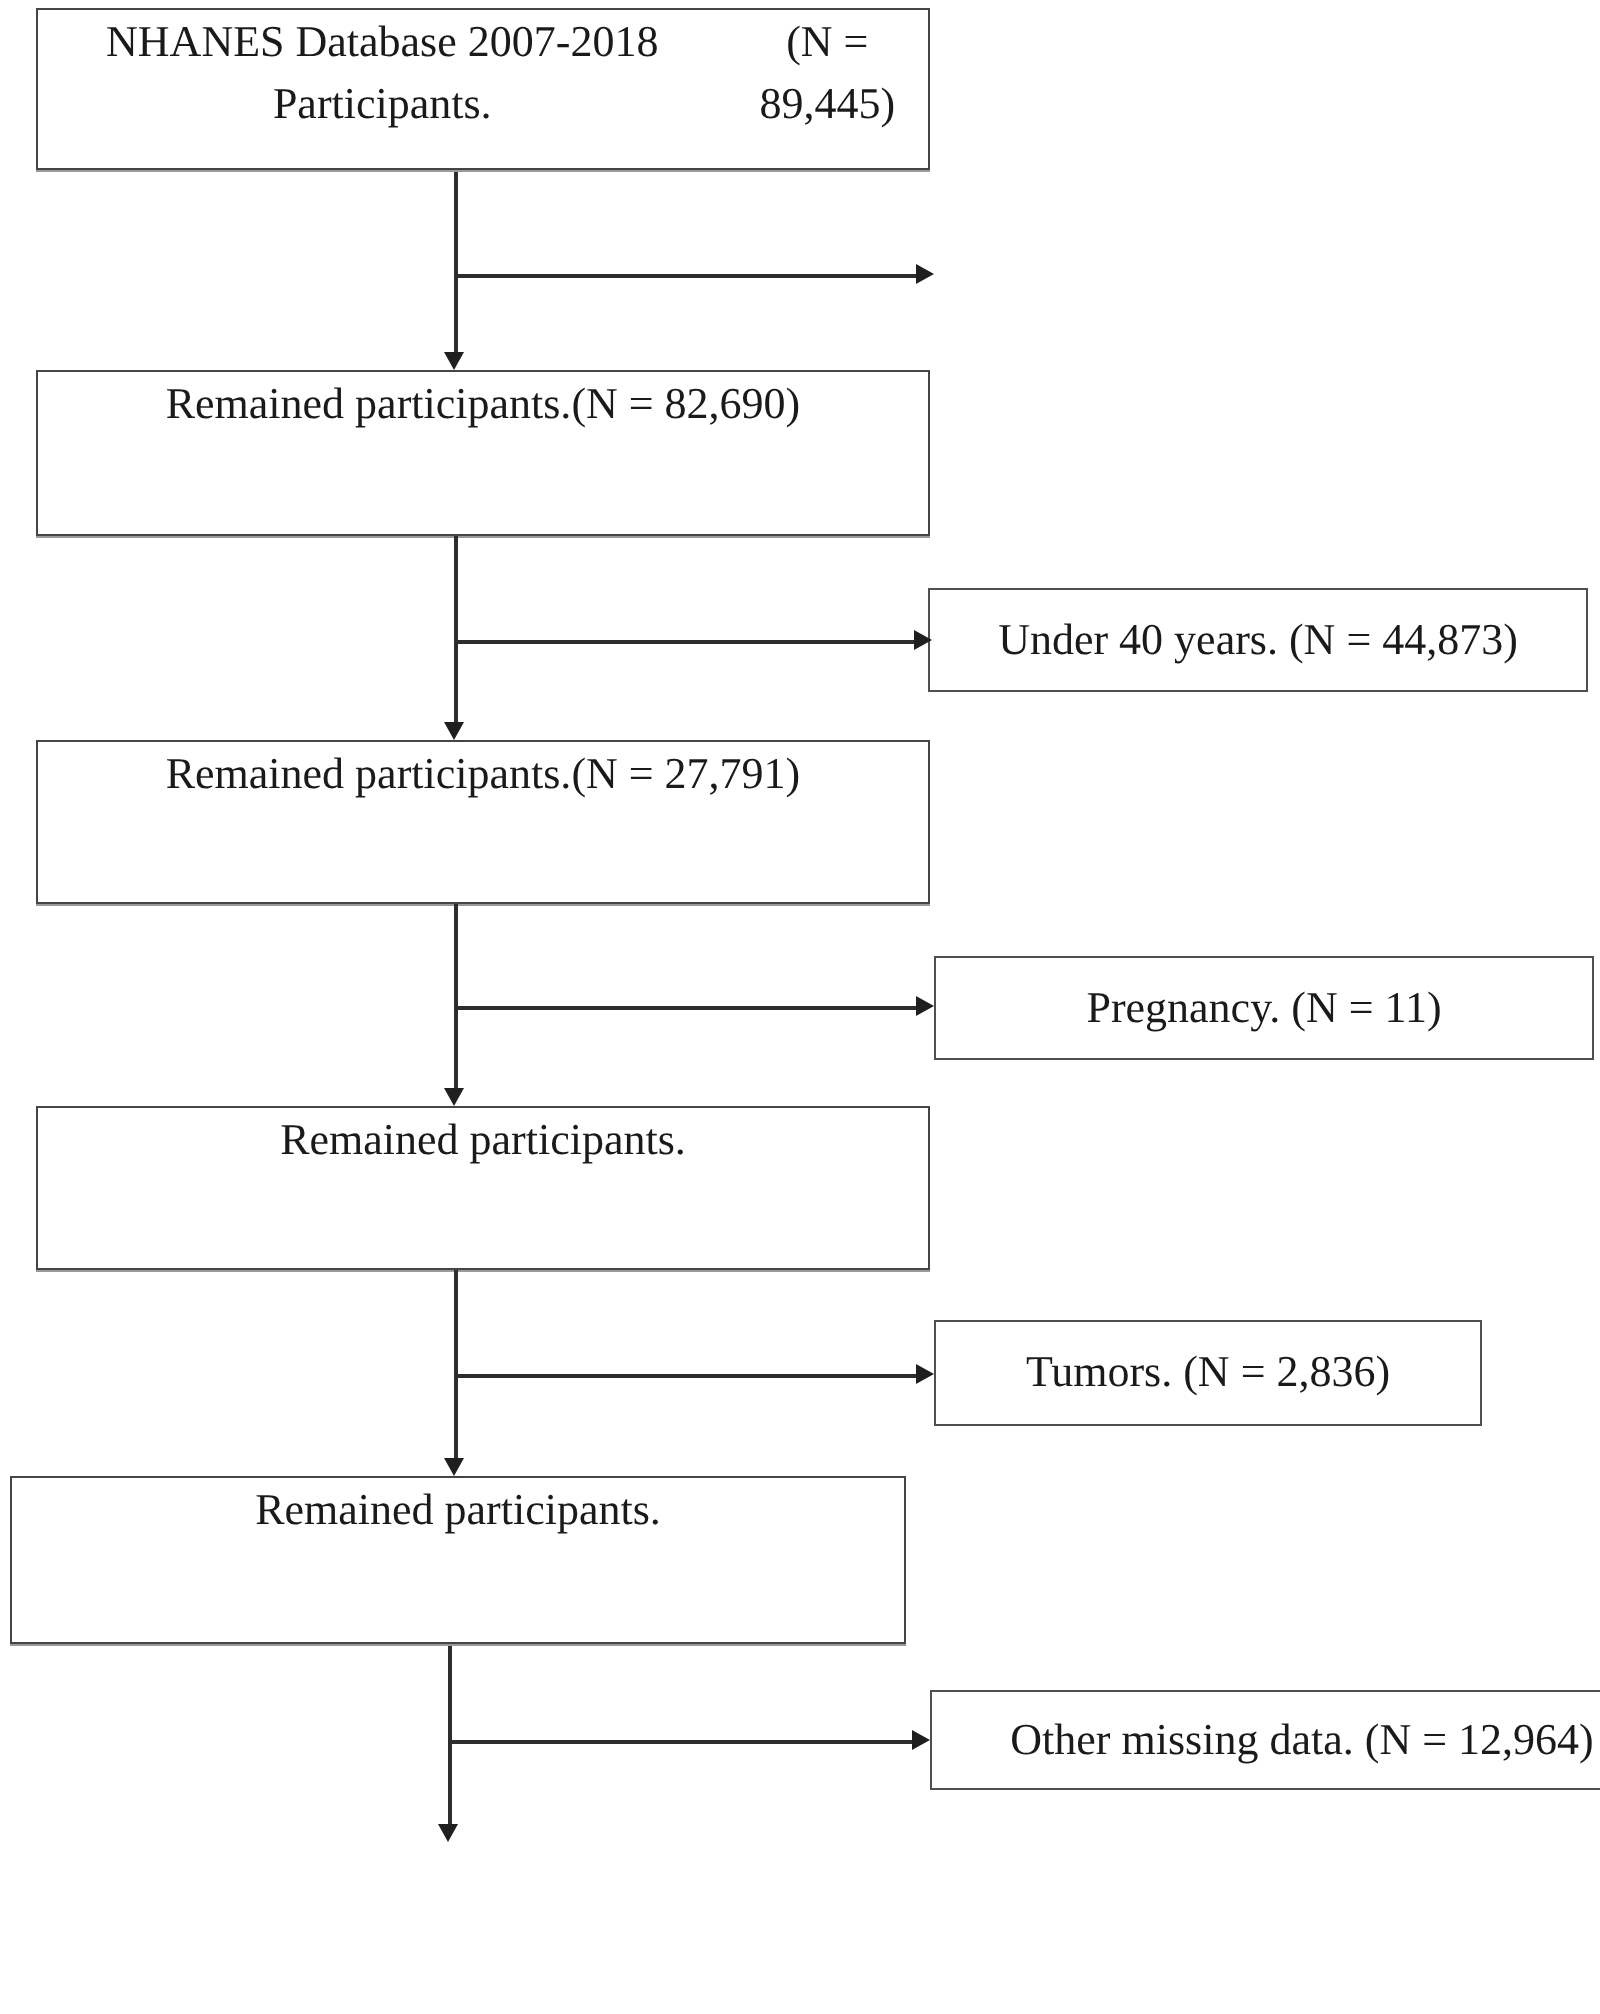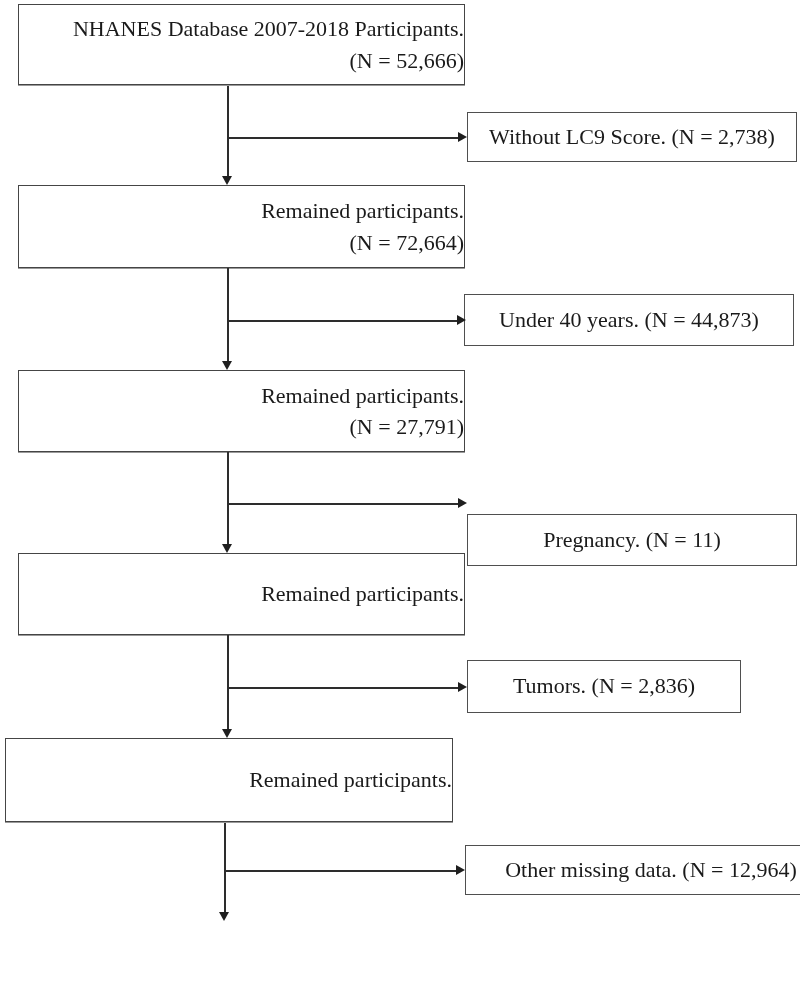--- a/index.html
+++ b/index.html
@@ -15,22 +15,21 @@
     font-family: "Liberation Serif", "DejaVu Serif", serif;
     color: #1a1a1a;
     overflow: hidden;
   }
   .main-box {
     position: absolute;
     box-sizing: border-box;
     border: 1.5px solid #454545;
     background: #ffffff;
     display: flex;
-    flex-direction: column;
-    align-items: flex-end;
+    align-items: flex-start;
     justify-content: center;
     text-align: center;
     font-size: 22px;
     line-height: 1.42;
     box-shadow: 0 1px 0 #9a9a9a;
   }
   .side-box {
     position: absolute;
     box-sizing: border-box;
     border: 1.4px solid #4f4f4f;
@@ -69,51 +68,48 @@
     border-left: 9px solid #1f1f1f;
   }
 </style>
 </head>
 <body>
 
 <div id="figure">
 
   <div class="main-box" style="left:18px; top:4px; width:447px; height:81px;">
     <div>NHANES Database 2007-2018 Participants.</div>
-    <div>(N = 52,666)</div>
+    <div>(N = 89,445)</div>
   </div>
 
   <div class="main-box" style="left:18px; top:185px; width:447px; height:83px;">
     <div>Remained participants.</div>
-    <div>(N = 72,664)</div>
+    <div>(N = 82,690)</div>
   </div>
 
   <div class="main-box" style="left:18px; top:370px; width:447px; height:82px;">
     <div>Remained participants.</div>
     <div>(N = 27,791)</div>
   </div>
 
   <div class="main-box" style="left:18px; top:553px; width:447px; height:82px;">
     <div>Remained participants.</div>
   </div>
 
   <div class="main-box" style="left:5px; top:738px; width:448px; height:84px;">
     <div>Remained participants.</div>
   </div>
 
 
-  <div class="side-box" style="left:467px; top:112px; width:330px; height:50px;">
-    <span>Without LC9 Score. (N = 2,738)</span>
-  </div>
 
   <div class="side-box" style="left:464px; top:294px; width:330px; height:52px;">
     <span>Under 40 years. (N = 44,873)</span>
   </div>
 
-  <div class="side-box" style="left:467px; top:478px; width:330px; height:52px;margin-top:36px;">
+  <div class="side-box" style="left:467px; top:478px; width:330px; height:52px;">
     <span>Pregnancy. (N = 11)</span>
   </div>
 
   <div class="side-box" style="left:467px; top:660px; width:274px; height:53px;">
     <span>Tumors. (N = 2,836)</span>
   </div>
 
   <div class="side-box" style="left:465px; top:845px; width:372px; height:50px;">
     <span>Other missing data. (N = 12,964)</span>
   </div>

